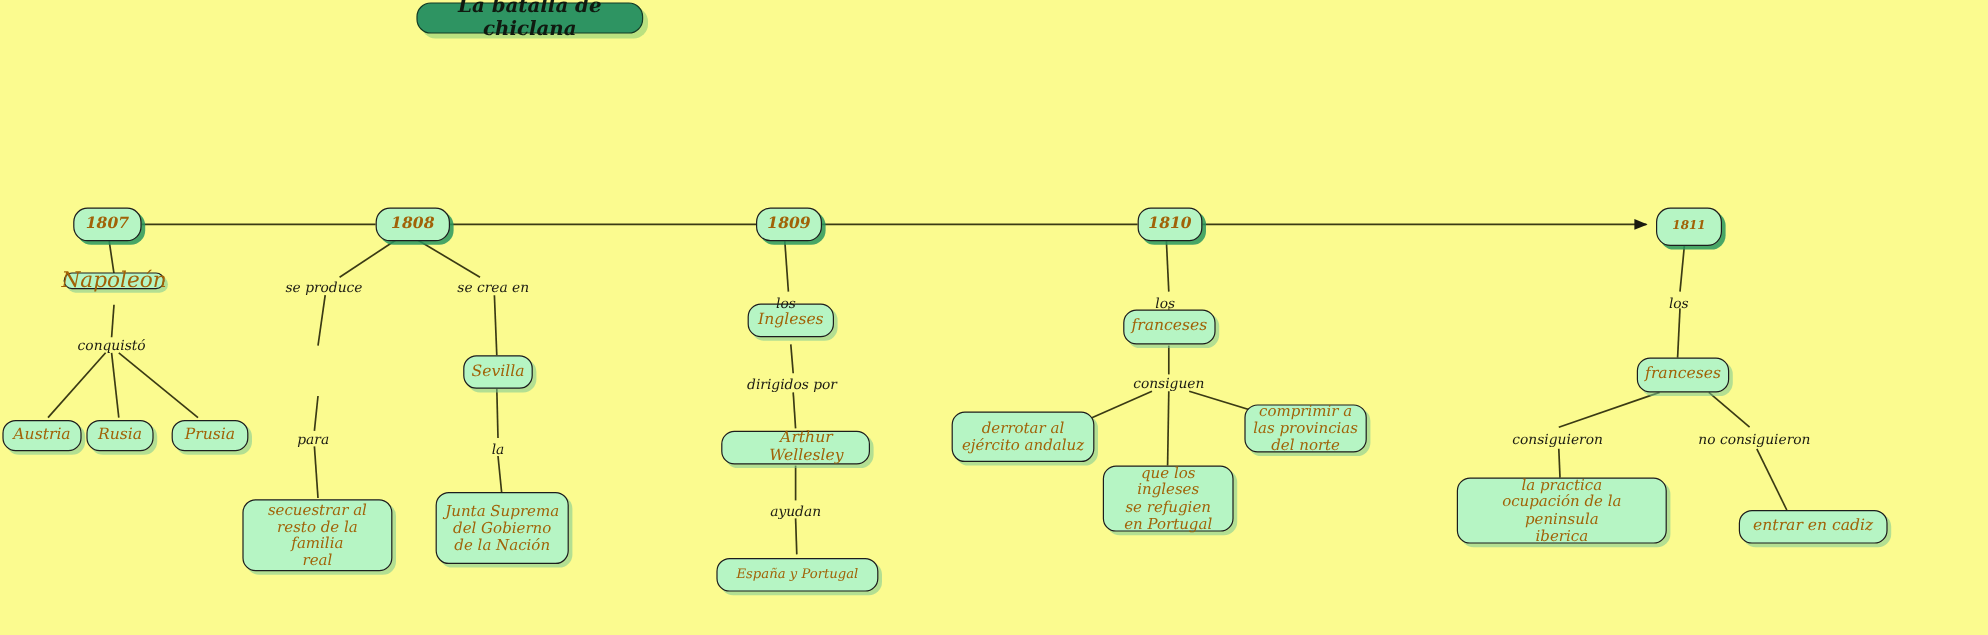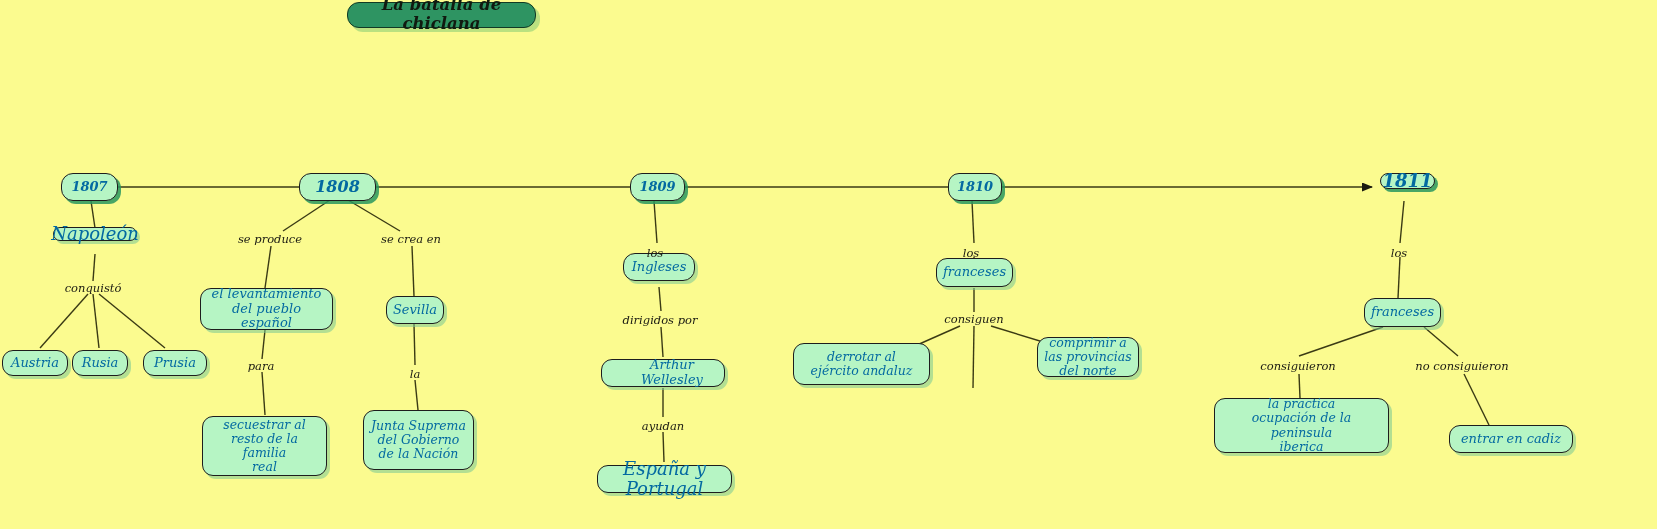--- a/index.html
+++ b/index.html
@@ -23,21 +23,21 @@
     width: 1657px;
     height: 529px;
     pointer-events: none;
   }
   .node {
     position: absolute;
     box-sizing: border-box;
     background: #B6F5C4;
     border: 1.4px solid #1d1d1d;
     border-radius: 11px;
-    color: #0369a1;
+    color: #a16207;
     font-style: italic;
     text-align: center;
     display: flex;
     align-items: center;
     justify-content: center;
     line-height: 1.13;
     box-shadow: 3px 3px 0 rgba(120, 200, 150, 0.55);
     white-space: pre-line;
     padding: 2px 6px;
     z-index: 3;
@@ -133,80 +133,81 @@
       <line x1="1424" y1="327" x2="1458" y2="356"></line>
       <line x1="1299" y1="374" x2="1300" y2="398"></line>
       <line x1="1464" y1="374" x2="1489" y2="425"></line>
     </g>
   </svg>
 
   <div class="node title-node" style="left:347px; top:2px; width:189px; height:26px;">La batalla de chiclana</div>
 
   <div class="node year" style="left:61px; top:173px; width:57px; height:28px; font-size:13px;">1807</div>
 
-  <div class="node year" style="left:299px; top:173px; width:77px; height:28px; font-size:16px;">1808</div>
+  <div class="node year" style="left:313px; top:173px; width:62px; height:28px; font-size:13px;">1808</div>
 
   <div class="node year" style="left:630px; top:173px; width:55px; height:28px; font-size:13px;">1809</div>
 
   <div class="node year" style="left:948px; top:173px; width:54px; height:28px; font-size:13px;border-radius:11px;">1810</div>
 
-  <div class="node year" style="left:1380px; top:173px; width:55px; height:16px; font-size:18px;">1811</div>
+  <div class="node year" style="left:1380px; top:173px; width:55px; height:32px; font-size:10px;">1811</div>
 
   <div class="node" style="left:53px; top:227px; width:84px; height:14px; font-size:18px;">Napoleón</div>
 
   <div class="edge-label" style="left:93px; top:288px;">conquistó</div>
 
   <div class="node" style="left:2px; top:350px; width:66px; height:26px; font-size:13px;">Austria</div>
 
   <div class="node" style="left:72px; top:350px; width:56px; height:26px; font-size:13px;">Rusia</div>
 
   <div class="node" style="left:143px; top:350px; width:64px; height:26px; font-size:13px;">Prusia</div>
 
   <div class="edge-label" style="left:270px; top:239px;">se produce</div>
 
-  <div class="node" style="left:200px; top:288px; width:133px; height:42px; font-size:13px;">el levantamiento
-del pueblo español</div>
 
   <div class="edge-label" style="left:261px; top:366px;">para</div>
 
   <div class="node" style="left:202px; top:416px; width:125px; height:60px; font-size:12.5px;">secuestrar al
 resto de la familia
 real</div>
 
   <div class="edge-label" style="left:411px; top:239px;">se crea en</div>
 
   <div class="node" style="left:386px; top:296px; width:58px; height:28px; font-size:13px;">Sevilla</div>
 
   <div class="edge-label" style="left:415px; top:374px;">la</div>
 
   <div class="node" style="left:363px; top:410px; width:111px; height:60px; font-size:12.5px;">Junta Suprema
 del Gobierno
 de la Nación</div>
 
   <div class="edge-label" style="left:655px; top:253px;">los</div>
 
-  <div class="node" style="left:623px; top:253px; width:72px; height:28px; font-size:13px;border-radius:12px;">Ingleses</div>
+  <div class="node" style="left:623px; top:253px; width:72px; height:28px; font-size:13px;">Ingleses</div>
 
   <div class="edge-label" style="left:660px; top:320px;">dirigidos por</div>
 
   <div class="node" style="left:601px; top:359px; width:124px; height:28px; font-size:13px;padding-left:24px;">Arthur Wellesley</div>
 
   <div class="edge-label" style="left:663px; top:426px;">ayudan</div>
 
-  <div class="node" style="left:597px; top:465px; width:135px; height:28px; font-size:18px;">España y Portugal</div>
+  <div class="node" style="left:597px; top:465px; width:135px; height:28px; font-size:11px;">España y Portugal</div>
 
   <div class="edge-label" style="left:971px; top:253px;">los</div>
 
   <div class="node" style="left:936px; top:258px; width:77px; height:29px; font-size:13px;">franceses</div>
 
   <div class="edge-label" style="left:974px; top:319px;">consiguen</div>
 
-  <div class="node" style="left:793px; top:343px; width:137px; height:42px; font-size:12.5px;">derrotar al
+  <div class="node" style="left:793px; top:343px; width:119px; height:42px; font-size:12.5px;">derrotar al
 ejército andaluz</div>
 
+  <div class="node" style="left:919px; top:388px; width:109px; height:55px; font-size:12.5px;">que los ingleses
+se refugien
+en Portugal</div>
 
   <div class="node" style="left:1037px; top:337px; width:102px; height:40px; font-size:12.5px;">comprimir a
 las provincias
 del norte</div>
 
   <div class="edge-label" style="left:1399px; top:253px;">los</div>
 
   <div class="node" style="left:1364px; top:298px; width:77px; height:29px; font-size:13px;">franceses</div>
 
   <div class="edge-label" style="left:1298px; top:366px;">consiguieron</div>

